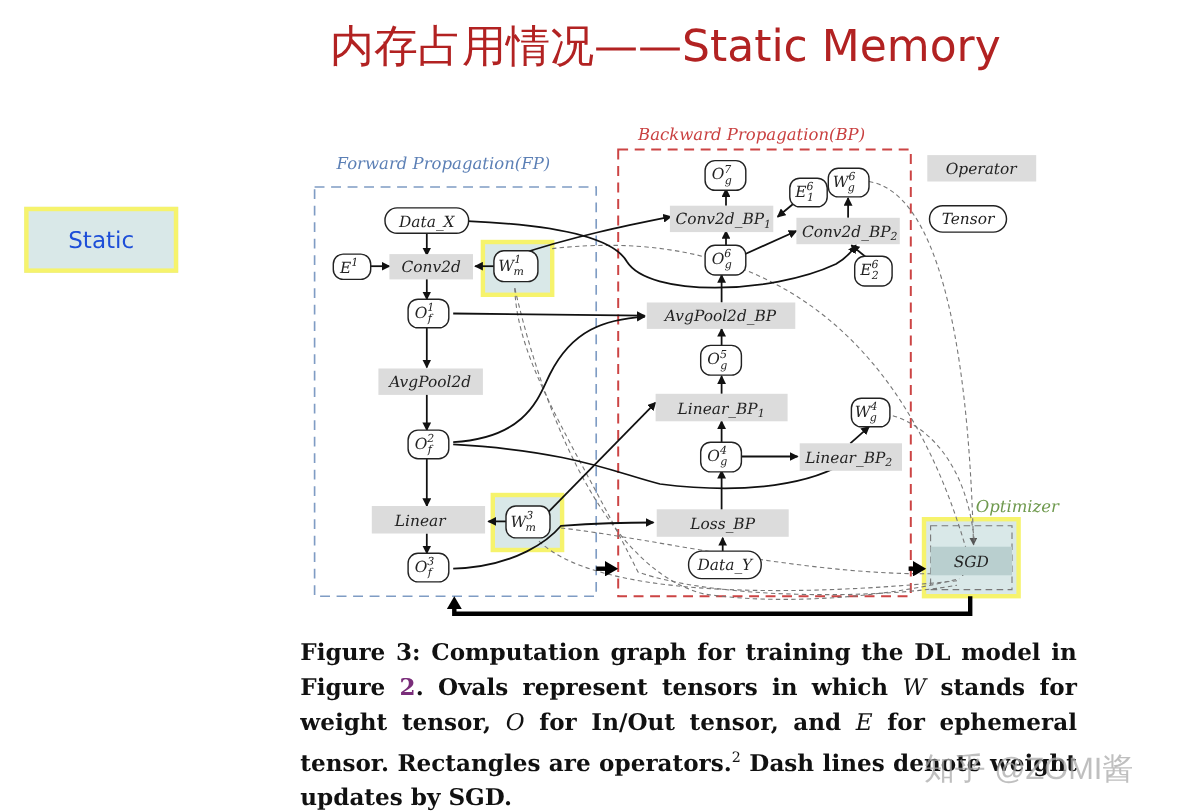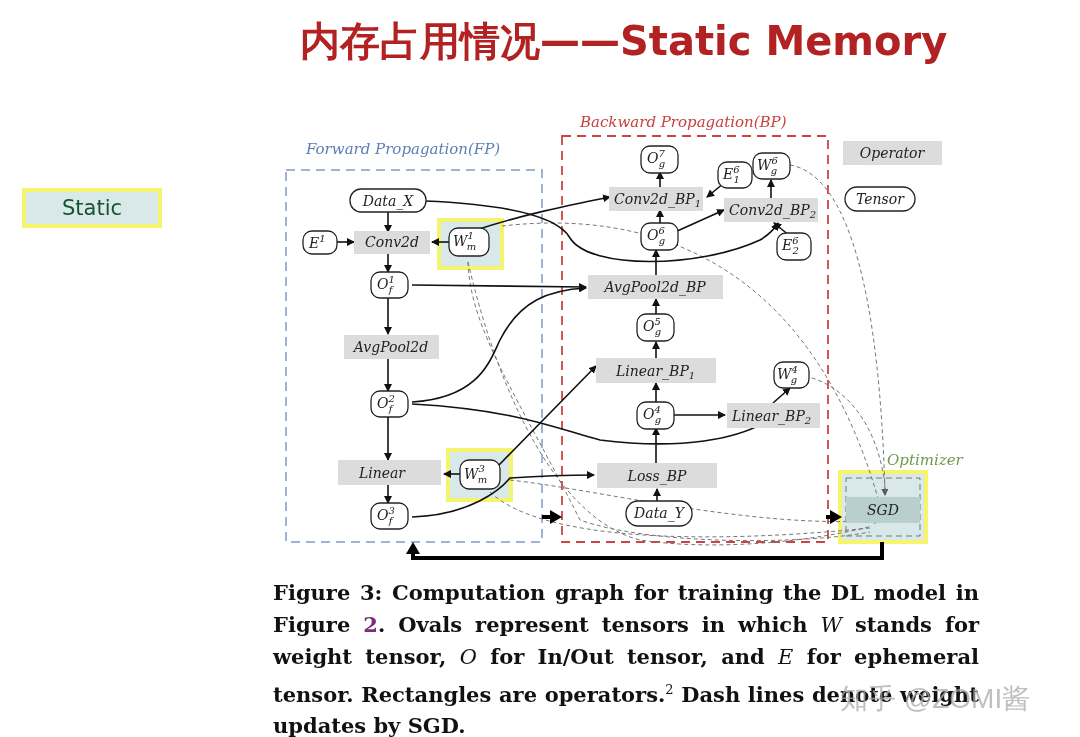--- a/index.html
+++ b/index.html
@@ -1,18 +1,18 @@
 <!DOCTYPE html>
 <html><head>
 <meta charset="utf-8">
 <style>
   html, body { margin:0; padding:0; background:#ffffff; }
   body { width:1080px; height:737px; position:relative; overflow:hidden; font-family:"DejaVu Serif", serif; }
-  .title { position:absolute; left:300px; top:14px; width:680px; font-family:"DejaVu Sans", sans-serif; font-weight:bold; font-size:40px; color:#b22222; white-space:nowrap; letter-spacing:0px; }
-  .static-box { position:absolute; left:22px; top:188px; width:140px; height:40px; background:#d9e8e8; border:4px solid #f6f36c; box-sizing:border-box; display:flex; align-items:center; justify-content:center; font-family:"DejaVu Sans", sans-serif; font-size:21px; color:#14532d; }
+  .title { position:absolute; left:300px; top:14px; width:680px; font-family:"DejaVu Sans", sans-serif; font-weight:normal; font-size:40px; color:#b22222; white-space:nowrap; letter-spacing:0px; }
+  .static-box { position:absolute; left:22px; top:188px; width:140px; height:60px; background:#d9e8e8; border:4px solid #f6f36c; box-sizing:border-box; display:flex; align-items:center; justify-content:center; font-family:"DejaVu Sans", sans-serif; font-size:21px; color:#1d4ed8; }
   svg#diagram { position:absolute; left:0; top:0; }
   .node-text { font-family:"DejaVu Serif", serif; font-style:italic; font-size:14px; fill:#222; }
   .sub { font-size:10px; }
   .group-label { font-family:"DejaVu Serif", serif; font-style:italic; font-size:15px; }
   .caption { position:absolute; left:273px; top:577px; width:706px; font-family:"DejaVu Serif", serif; font-weight:bold; font-size:21px; line-height:31.5px; color:#111; text-align:justify; }
   .caption .ital { font-style:italic; font-weight:normal; }
   .caption .ref { color:#7a2d7a; }
   .caption sup { font-size:13px; font-weight:normal; }
   .watermark { position:absolute; left:840px; top:680px; font-family:Liberation Sans, sans-serif; font-size:28px; color:rgba(170,170,170,0.75); white-space:nowrap; }
 </style>

